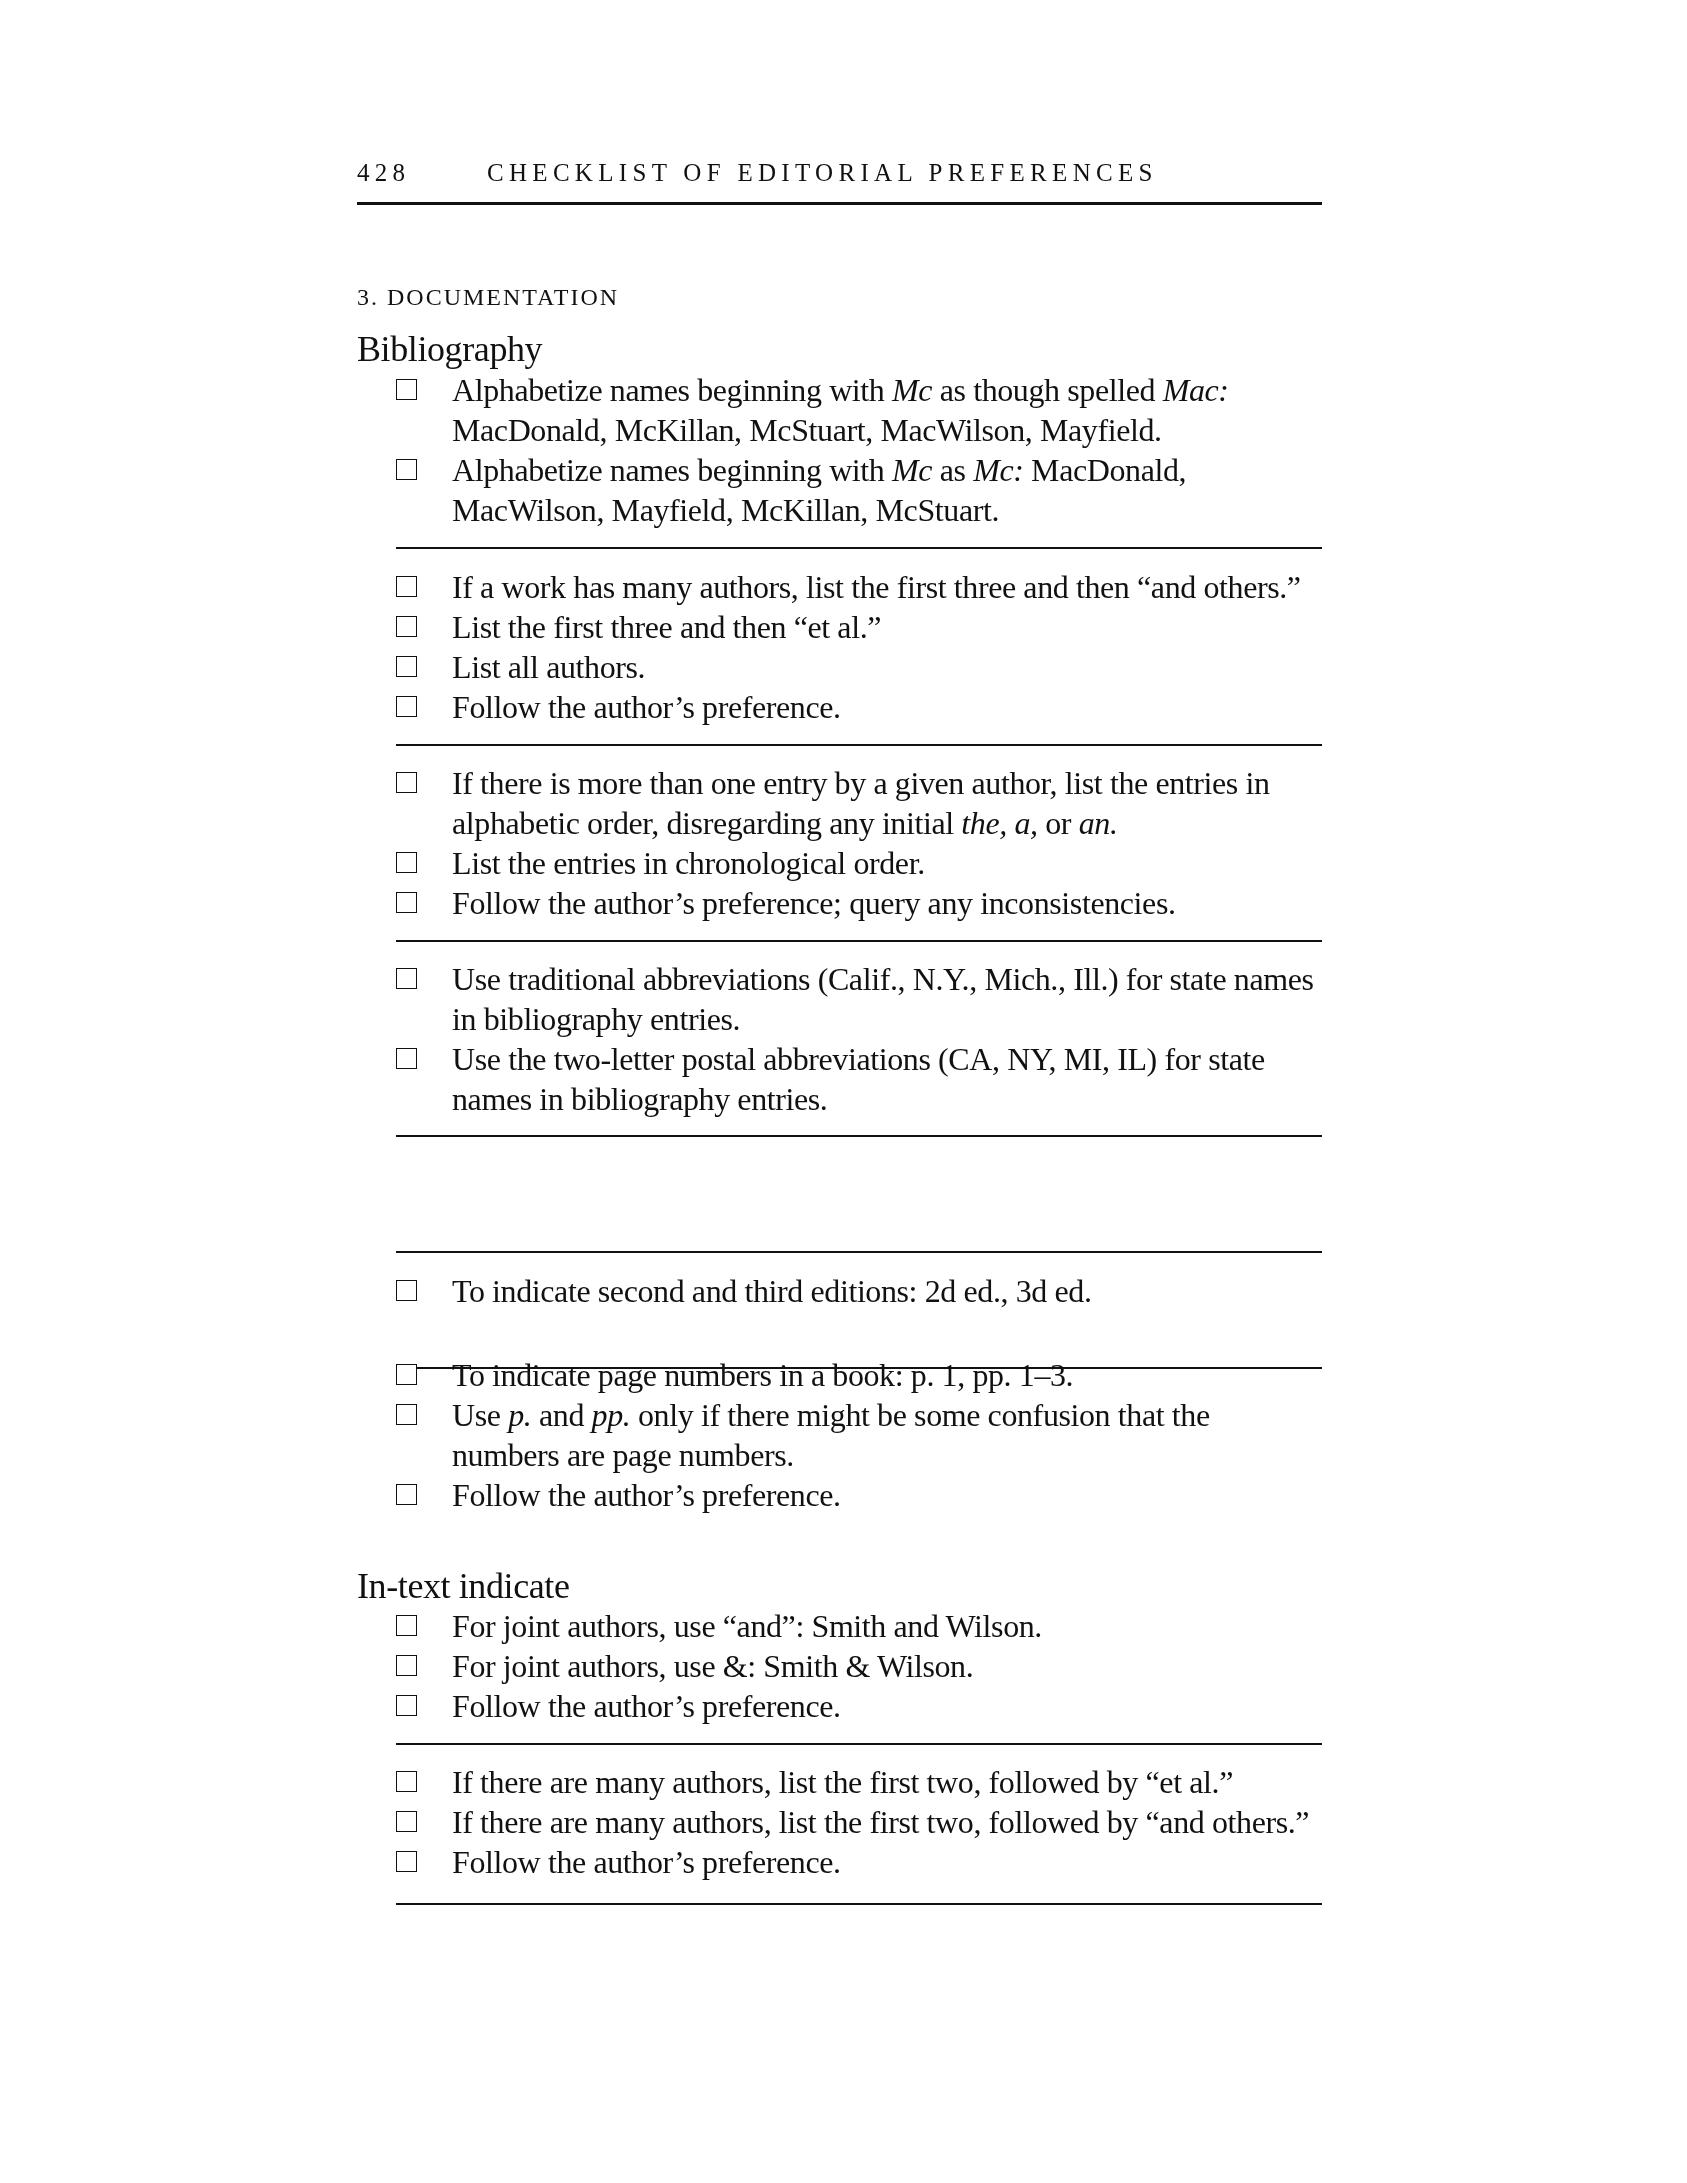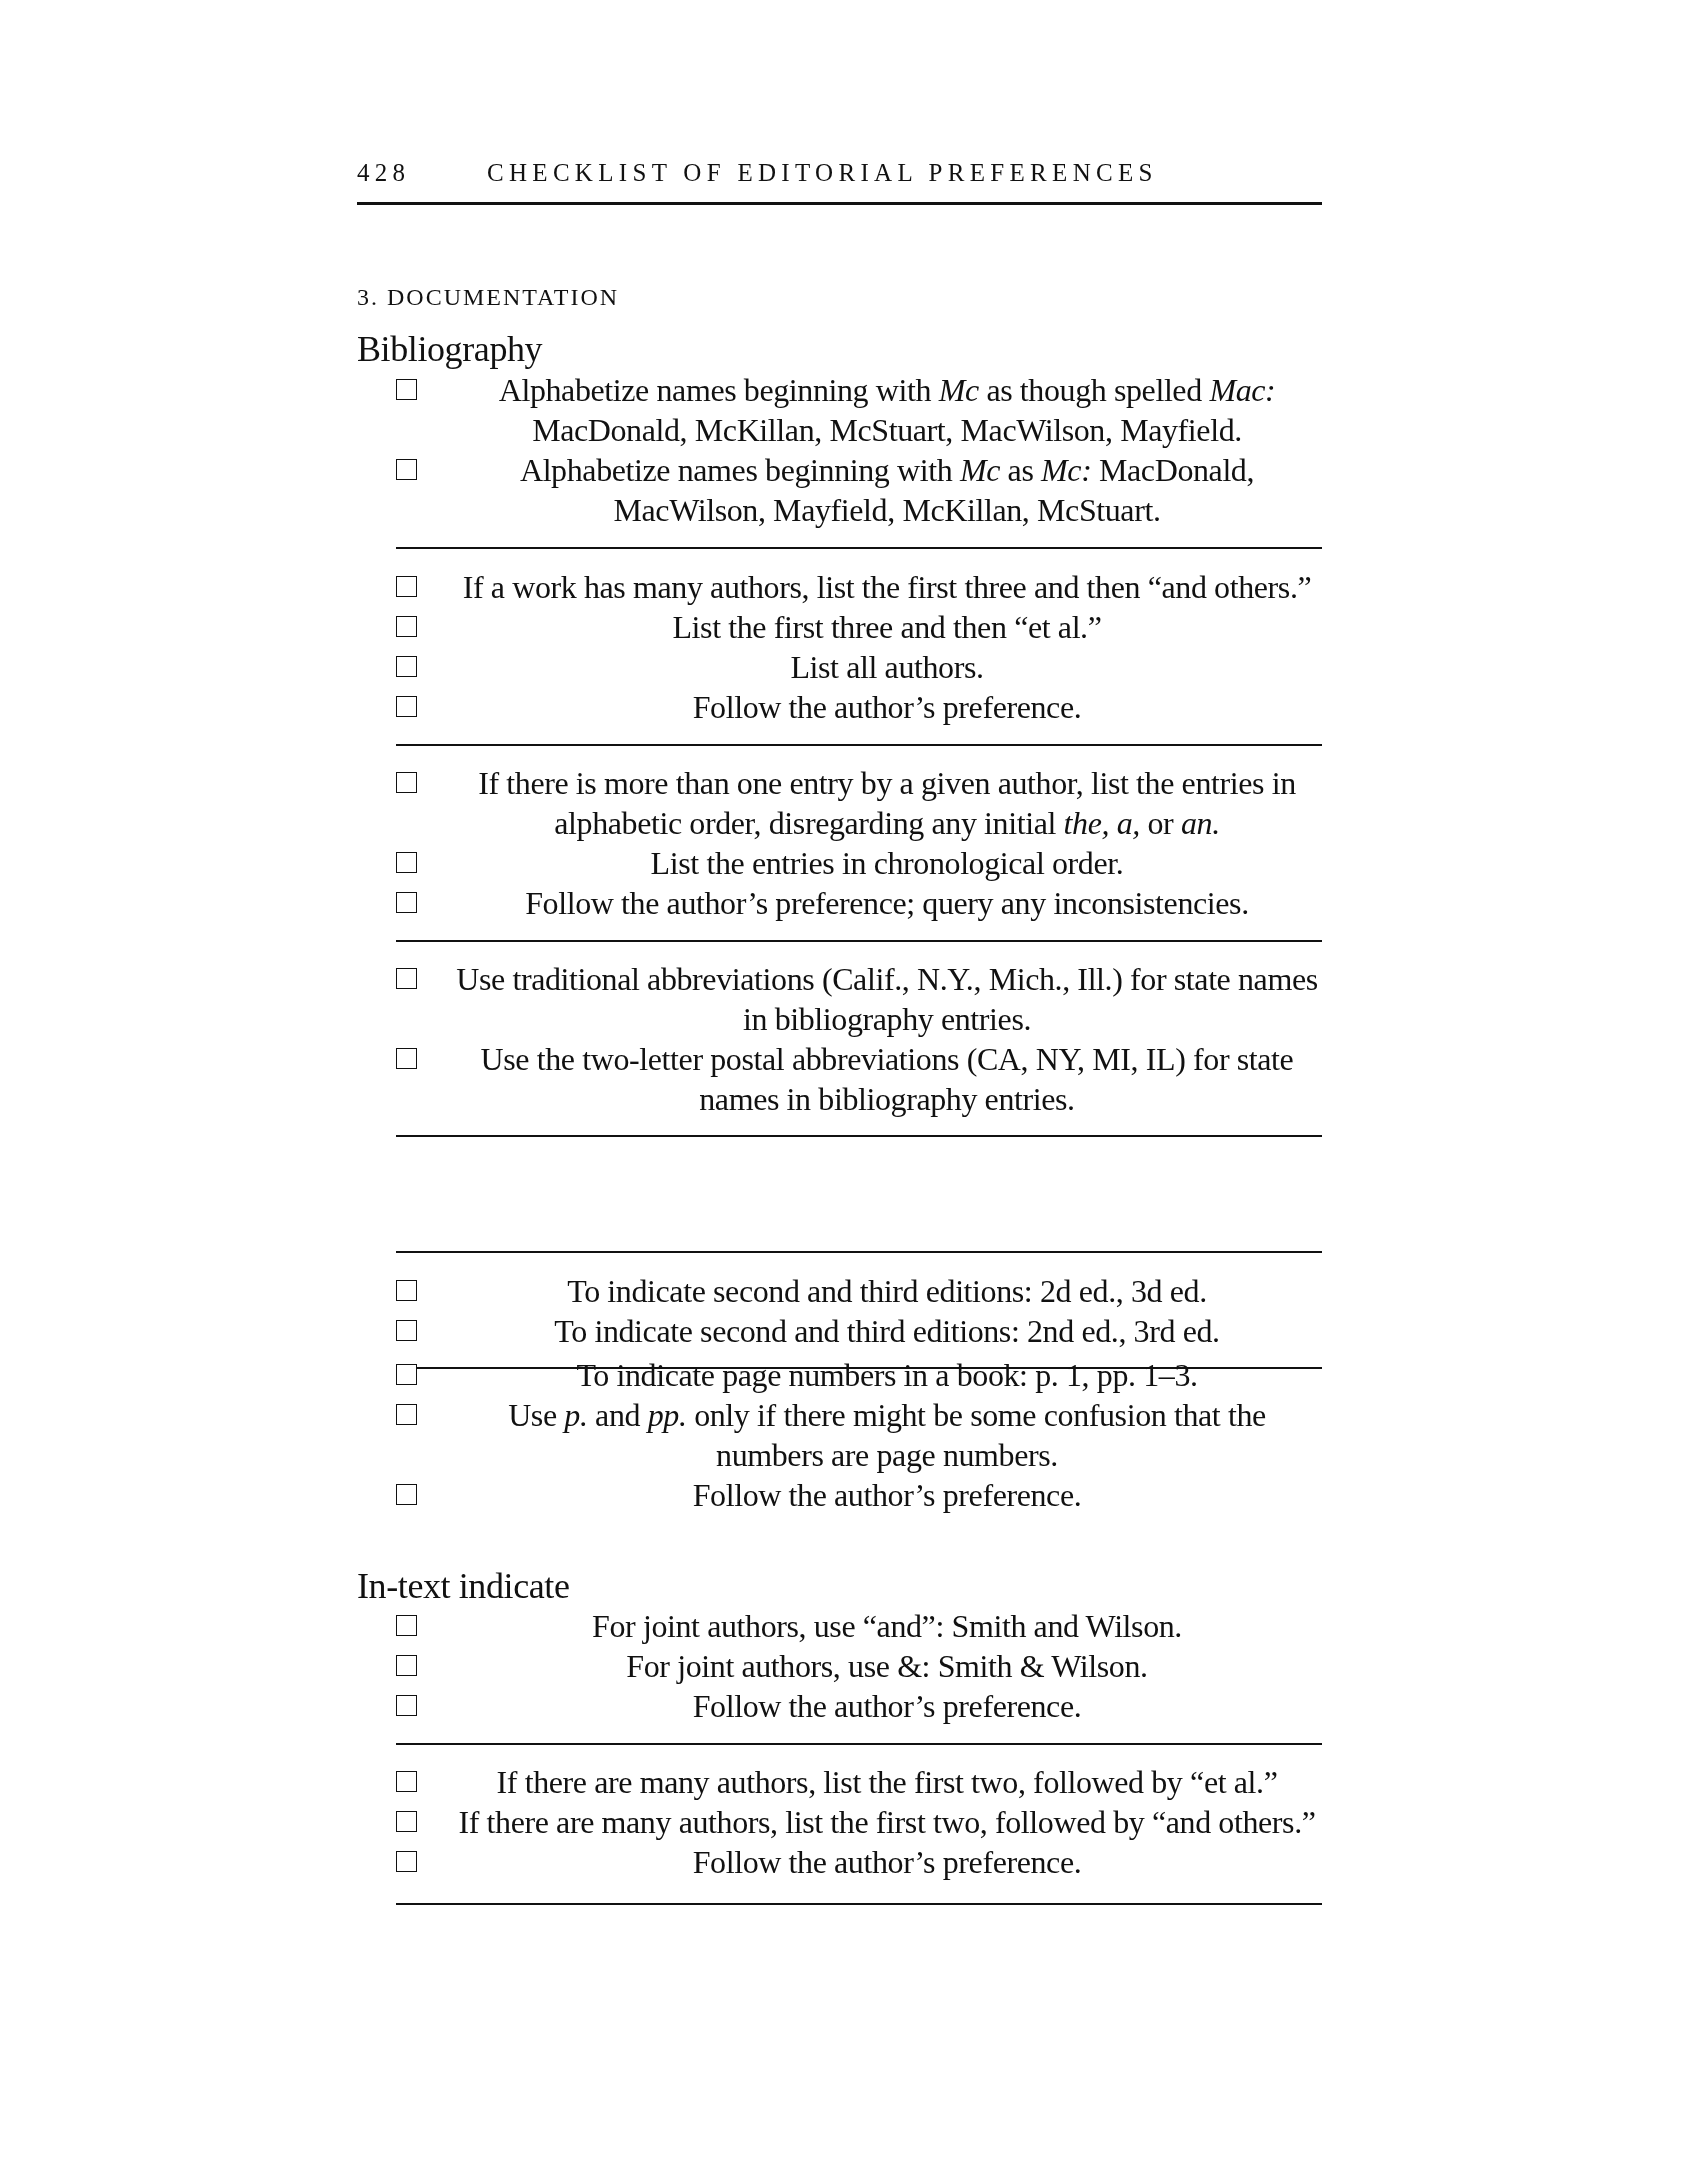--- a/index.html
+++ b/index.html
@@ -1,18 +1,18 @@
 <!DOCTYPE html>
 <html style="font-size:10.6px"><head>
 <meta charset="utf-8">
 <style>
   html, body { margin: 0; padding: 0; background: #ffffff; }
   body { width: 1687px; height: 2183px; position: relative; overflow: hidden;
          font-family: "Liberation Serif", "DejaVu Serif", serif; color: #111111; }
-  .page { position: absolute; left: 0; top: 0; width: 1687px; height: 1703px; text-align: center; }
+  .page { position: absolute; left: 0; top: 0; width: 1687px; height: 1703px; }
 
   .running-head { position: absolute; left: 357px; top: 156px; width: 966px; height: 33px;
                   font-size: 25px; letter-spacing: 5.3px; line-height: 33px; }
   .folio { position: absolute; left: 0; top: 0; }
   .running-title { position: absolute; left: 130px; top: 0; }
   .head-rule { position: absolute; left: 357px; top: 202px; width: 965px; height: 2.6px; background: #111; }
 
   .section-title { position: absolute; left: 357px; top: 279px; font-size: 24px; letter-spacing: 2px; line-height: 37px; }
   .subhead { position: absolute; left: 357px; font-size: 36px; line-height: 40px; letter-spacing: -0.4px; }
 
@@ -100,24 +100,20 @@
 
   <div class="group" style="top:1155px">
     </div>
   <div class="rule" style="top:1251px"></div>
 
   <div class="group" style="top:1271px">
       <div class="item">
         <span class="checkbox" role="checkbox" aria-checked="false"></span>
         <span class="item-text"><span>To indicate second and third editions: 2d ed., 3d ed.</span></span>
       </div>
-      <div class="item">
-        <span class="checkbox" role="checkbox" aria-checked="false"></span>
-        <span class="item-text"><span>To indicate second and third editions: 2nd ed., 3rd ed.</span></span>
-      </div>
     </div>
   <div class="rule" style="top:1367px"></div>
 
   <div class="group" style="top:1355px">
       <div class="item">
         <span class="checkbox" role="checkbox" aria-checked="false"></span>
         <span class="item-text"><span>To indicate page numbers in a book: p. 1, pp. 1–3.</span></span>
       </div>
       <div class="item">
         <span class="checkbox" role="checkbox" aria-checked="false"></span>

